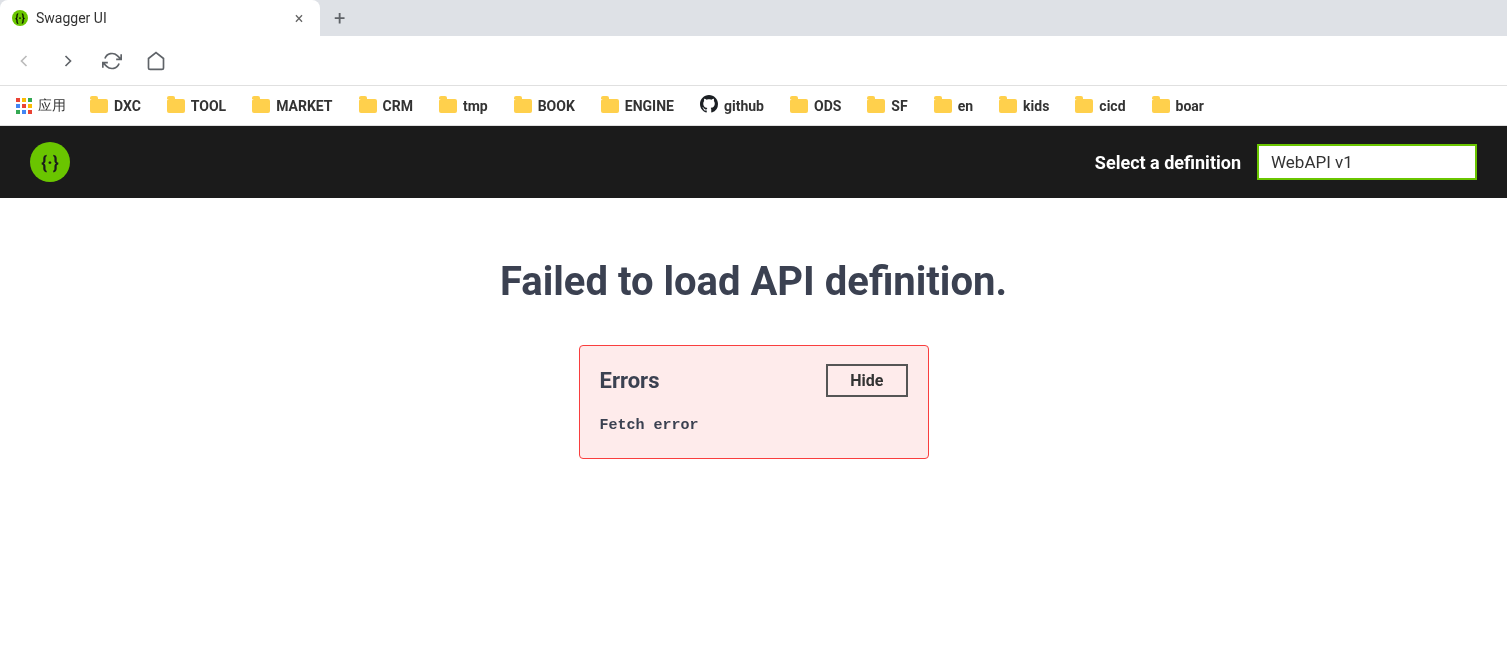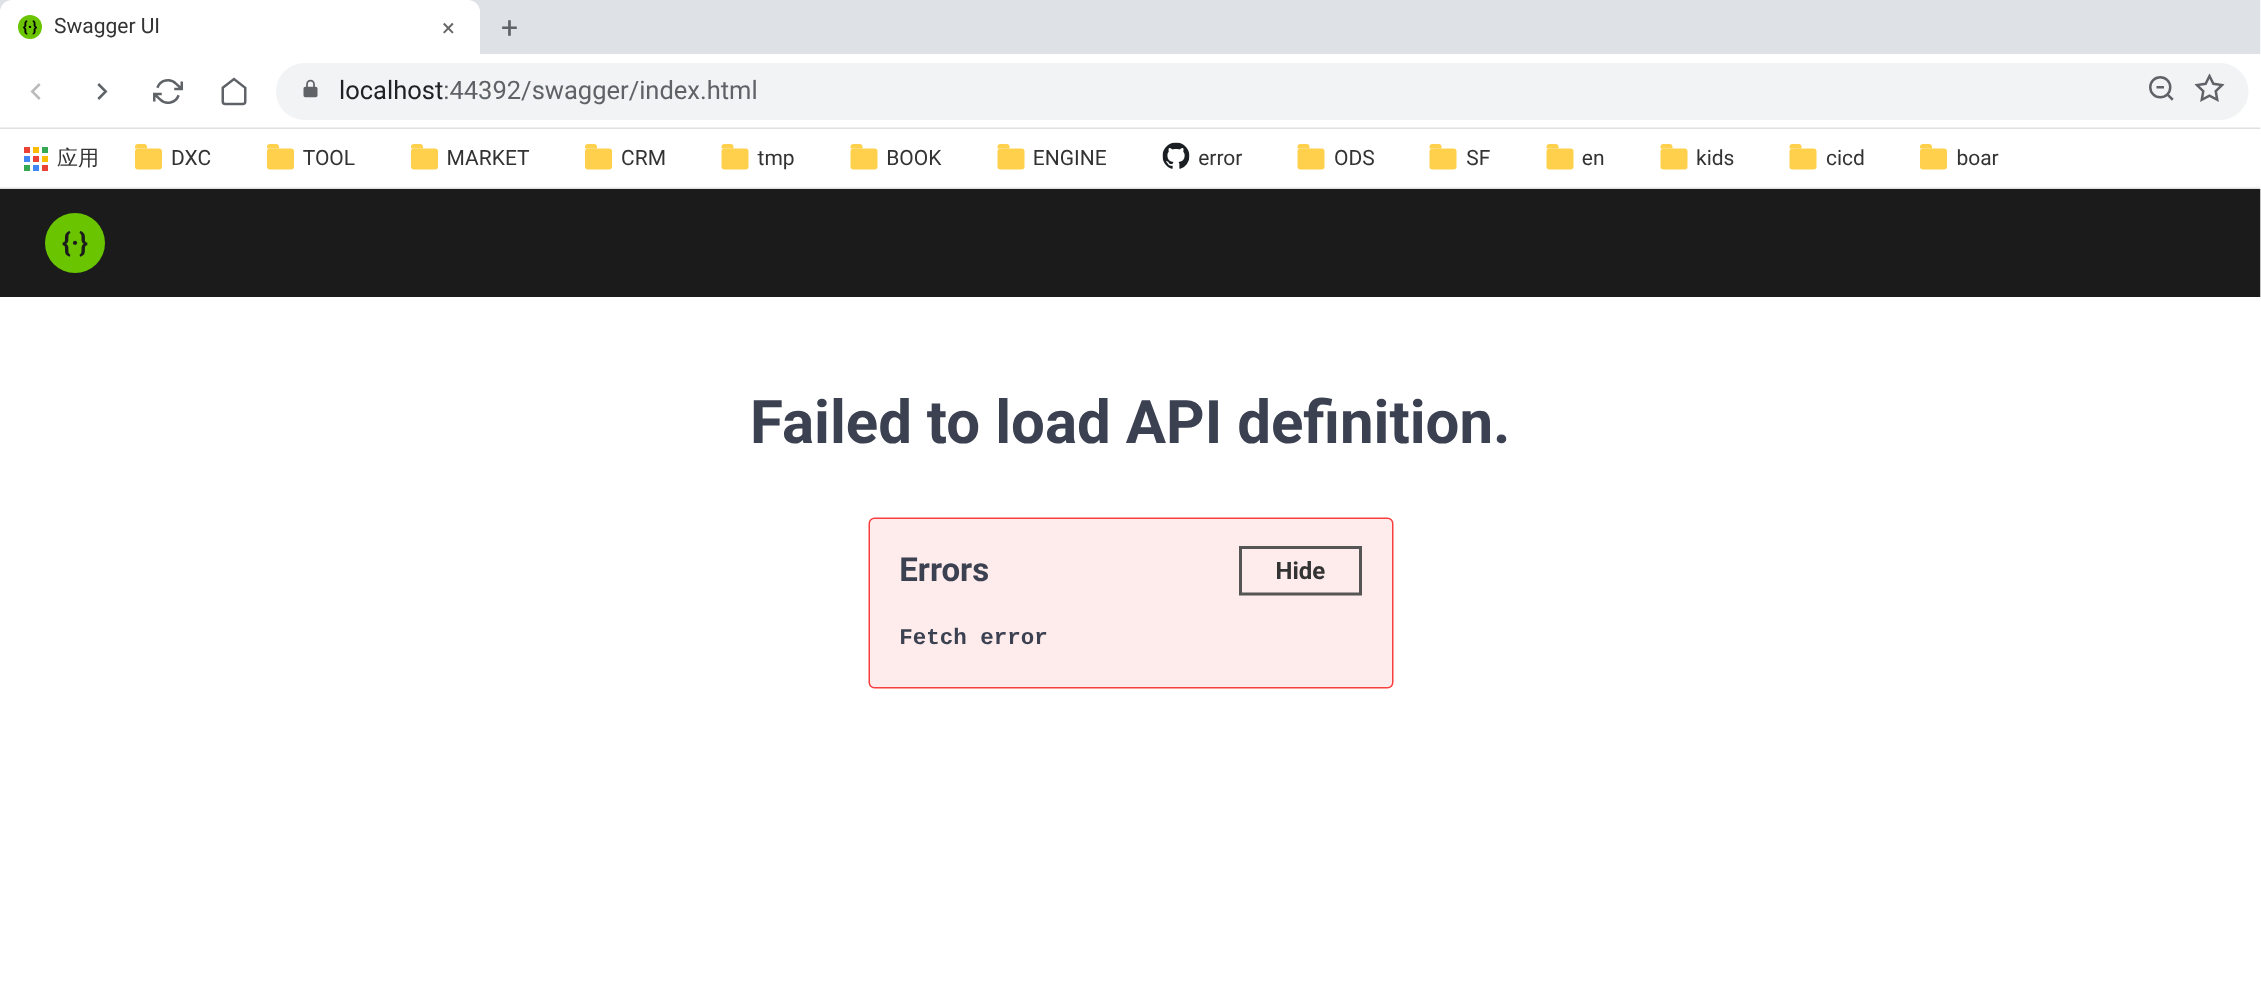--- a/index.html
+++ b/index.html
@@ -319,61 +319,40 @@
   <span class="nav-icon">
     <svg viewBox="0 0 24 24" fill="none" stroke="currentColor" stroke-width="2">
         <path d="M23 4v6h-6M1 20v-6h6M3.51 9a9 9 0 0114.85-3.36L23 10M1 14l4.64 4.36A9 9 0 0020.49 15"></path>
       </svg>
   </span>
   <span class="nav-icon">
     <svg viewBox="0 0 24 24" fill="none" stroke="currentColor" stroke-width="2">
         <path d="M3 9l9-7 9 7v11a2 2 0 01-2 2H5a2 2 0 01-2-2z"></path>
       </svg>
   </span>
-  <div class="url-bar">
-    <span class="lock-icon">
-      <svg width="14" height="14" viewBox="0 0 24 24" fill="currentColor">
-          <path d="M12 2a5 5 0 00-5 5v3H6a2 2 0 00-2 2v8a2 2 0 002 2h12a2 2 0 002-2v-8a2 2 0 00-2-2h-1V7a5 5 0 00-5-5zm-3 5a3 3 0 016 0v3H9V7z"></path>
-        </svg>
-    </span>
-    <span class="url-text">
-      <span class="host">localhost</span><span class="path">:44392</span><span class="path">/swagger/index.html</span>
-    </span>
-    <span class="url-action">
-      <svg width="20" height="20" viewBox="0 0 24 24" fill="none" stroke="currentColor" stroke-width="2">
-          <circle cx="11" cy="11" r="8"></circle>
-          <path d="M21 21l-4.35-4.35M8 11h6"></path>
-        </svg>
-    </span>
-    <span class="url-action">
-      <svg width="20" height="20" viewBox="0 0 24 24" fill="none" stroke="currentColor" stroke-width="2">
-          <path d="M12 2l3.09 6.26L22 9.27l-5 4.87 1.18 6.88L12 17.77l-6.18 3.25L7 14.14 2 9.27l6.91-1.01L12 2z"></path>
-        </svg>
-    </span>
-  </div>
 </div>
 
 <div class="bookmarks-bar">
   <span class="apps-btn">
     <span class="apps-icon">
       <svg viewBox="0 0 16 16">
           <rect x="0" y="0" width="4" height="4" fill="#ea4335"></rect>
           <rect x="6" y="0" width="4" height="4" fill="#fbbc04"></rect>
           <rect x="12" y="0" width="4" height="4" fill="#34a853"></rect>
           <rect x="0" y="6" width="4" height="4" fill="#4285f4"></rect>
           <rect x="6" y="6" width="4" height="4" fill="#ea4335"></rect>
           <rect x="12" y="6" width="4" height="4" fill="#fbbc04"></rect>
           <rect x="0" y="12" width="4" height="4" fill="#34a853"></rect>
           <rect x="6" y="12" width="4" height="4" fill="#4285f4"></rect>
           <rect x="12" y="12" width="4" height="4" fill="#ea4335"></rect>
         </svg>
     </span>
     <span>应用</span>
   </span>
-  <div id="bookmarks-container" style="display:flex; align-items:center; gap:17px;">
+  <div id="bookmarks-container" style="display:flex; align-items:center; gap:6px;font-weight:bold;">
       <div class="bookmark">
         <span class="folder-icon"></span>
         <span>DXC</span>
       </div>
       <div class="bookmark">
         <span class="folder-icon"></span>
         <span>TOOL</span>
       </div>
       <div class="bookmark">
         <span class="folder-icon"></span>
@@ -392,21 +371,21 @@
         <span>BOOK</span>
       </div>
       <div class="bookmark">
         <span class="folder-icon"></span>
         <span>ENGINE</span>
       </div>
       <div class="bookmark">
         <span><svg class="github-icon" viewBox="0 0 16 16" fill="#1b1f23">
             <path d="M8 0C3.58 0 0 3.58 0 8c0 3.54 2.29 6.53 5.47 7.59.4.07.55-.17.55-.38 0-.19-.01-.82-.01-1.49-2.01.37-2.53-.49-2.69-.94-.09-.23-.48-.94-.82-1.13-.28-.15-.68-.52-.01-.53.63-.01 1.08.58 1.23.82.72 1.21 1.87.87 2.33.66.07-.52.28-.87.51-1.07-1.78-.2-3.64-.89-3.64-3.95 0-.87.31-1.59.82-2.15-.08-.2-.36-1.02.08-2.12 0 0 .67-.21 2.2.82.64-.18 1.32-.27 2-.27.68 0 1.36.09 2 .27 1.53-1.04 2.2-.82 2.2-.82.44 1.1.16 1.92.08 2.12.51.56.82 1.27.82 2.15 0 3.07-1.87 3.75-3.65 3.95.29.25.54.73.54 1.48 0 1.07-.01 1.93-.01 2.2 0 .21.15.46.55.38A8.013 8.013 0 0016 8c0-4.42-3.58-8-8-8z"></path>
           </svg></span>
-        <span>error</span>
+        <span>github</span>
       </div>
       <div class="bookmark">
         <span class="folder-icon"></span>
         <span>ODS</span>
       </div>
       <div class="bookmark">
         <span class="folder-icon"></span>
         <span>SF</span>
       </div>
       <div class="bookmark">
@@ -424,20 +403,28 @@
       <div class="bookmark">
         <span class="folder-icon"></span>
         <span>boar</span>
       </div>
     </div>
 </div>
 
 <div class="swagger-header">
   <div class="swagger-logo">
     <span class="swagger-logo-icon">{·}</span>
+  </div>
+  <div class="definition-section">
+    <span class="select-label">Select a definition</span>
+    <div class="select-wrapper">
+      <select class="definition-select">
+        <option>WebAPI v1</option>
+      </select>
+    </div>
   </div>
 </div>
 
 <div class="main-content">
   <h1 class="error-title">Failed to load API definition.</h1>
   <div class="error-box">
     <div class="error-box-header">
       <span class="error-box-title">Errors</span>
       <button class="hide-btn">Hide</button>
     </div>

